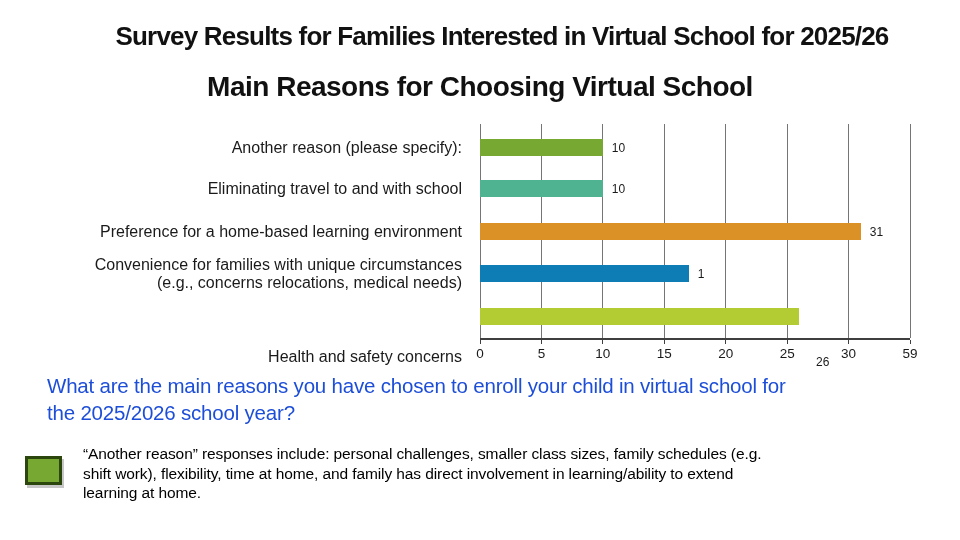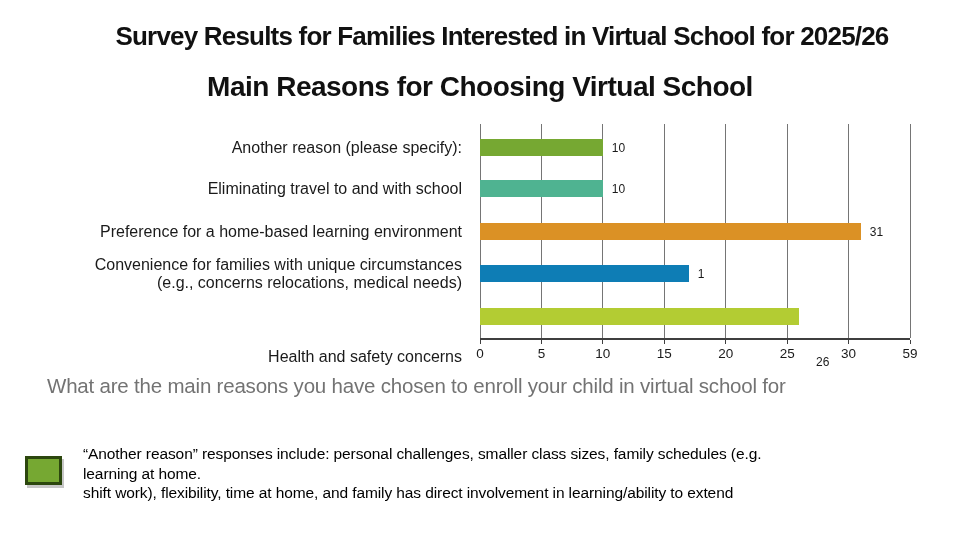--- a/index.html
+++ b/index.html
@@ -107,24 +107,25 @@
     <div id="cat-layer">
         <div class="cat-label" style="top: 147.5px;">Another reason (please specify):</div>
         <div class="cat-label" style="top: 188.5px;">Eliminating travel to and with school</div>
         <div class="cat-label" style="top: 231.5px; margin-left: 10px;">Preference for a home-based learning environment</div>
         <div class="cat-label" style="top: 273.5px;">Convenience for families with unique circumstances
 (e.g., concerns relocations, medical needs)</div>
         <div class="cat-label" style="top: 316.5px; margin-top: 40px;">Health and safety concerns</div>
       </div>
   </div>
 
-  <div class="question" style="color: #737373;">
+  <div class="question" style="color: #1d4ed8;">
     <div>What are the main reasons you have chosen to enroll your child in virtual school for</div>
+    <div>the 2025/2026 school year?</div>
   </div>
 
   <div class="footnote-swatch" style="background: rgb(118, 168, 50); border-color: rgb(44, 71, 14);"></div>
   <div class="footnote">
     <div>“Another reason” responses include: personal challenges, smaller class sizes, family schedules (e.g.</div>
+    <div>shift work), flexibility, time at home, and family has direct involvement in learning/ability to extend</div>
     <div>learning at home.</div>
-    <div>shift work), flexibility, time at home, and family has direct involvement in learning/ability to extend</div>
   </div>
 
 </div>
 
 </body></html>

